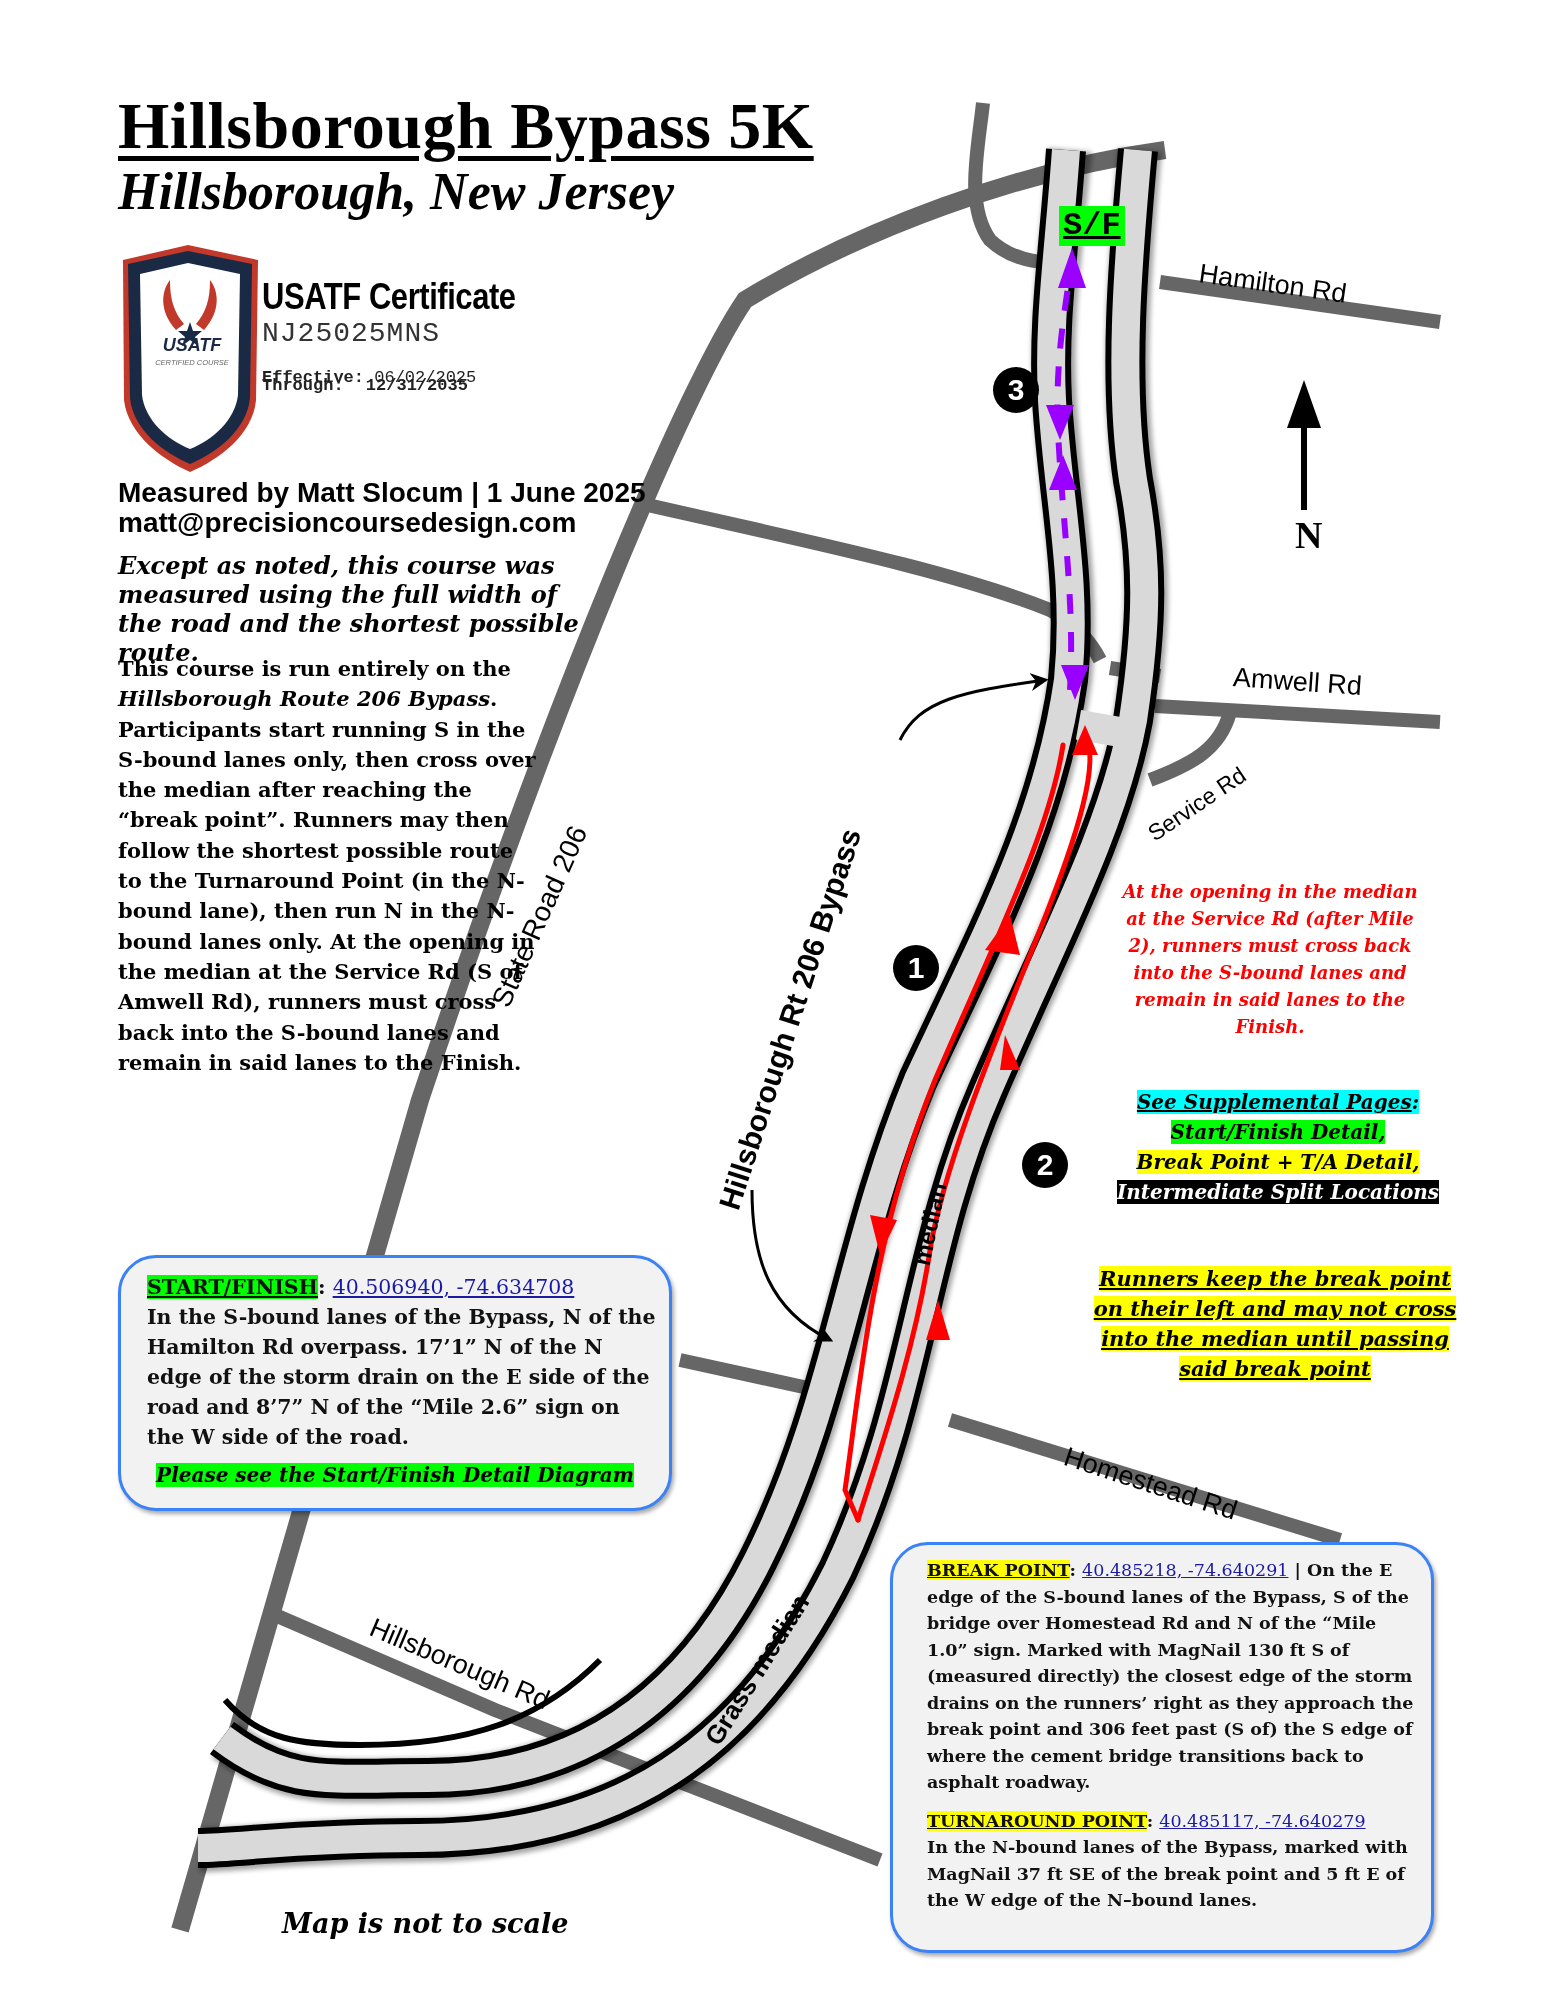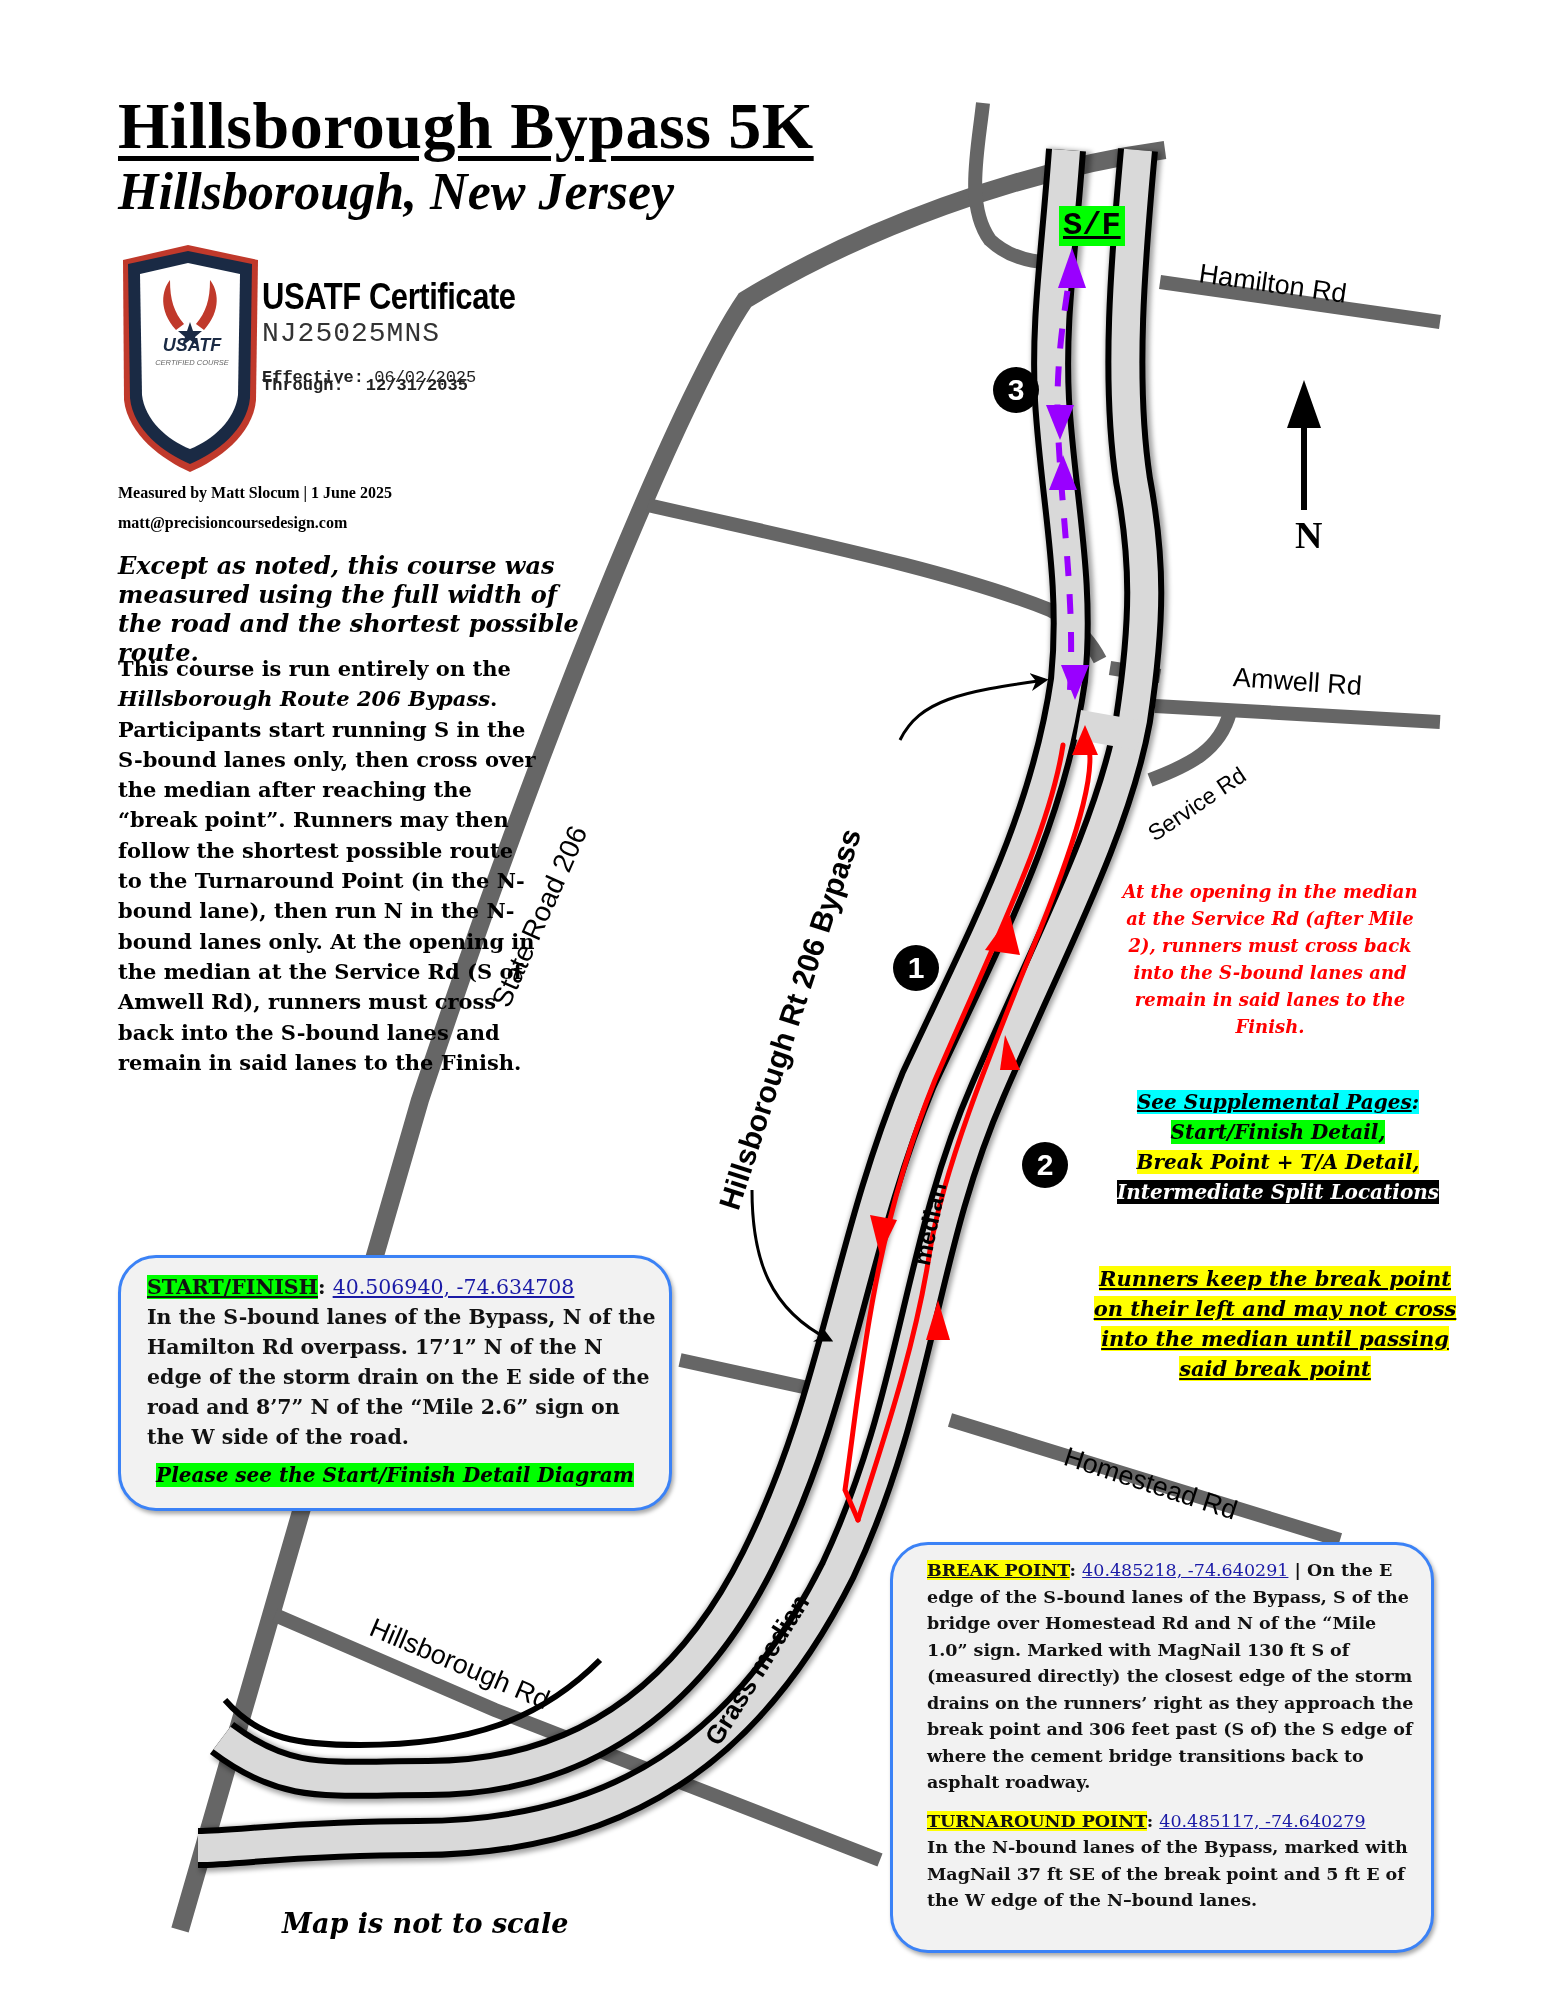--- a/index.html
+++ b/index.html
@@ -5,21 +5,21 @@
   html, body { margin: 0; padding: 0; background: #ffffff; }
   body { width: 1545px; height: 2000px; position: relative; overflow: hidden; font-family: "DejaVu Serif", serif; color: #000; }
   #map { position: absolute; left: 0; top: 0; width: 1545px; height: 2000px; }
   .abs { position: absolute; }
   .title { left: 118px; top: 88px; font-family: "Liberation Serif", serif; font-weight: bold; font-size: 66px; text-decoration: underline; text-decoration-thickness: 5px; text-underline-offset: 8px; letter-spacing: 0.5px; }
   .subtitle { left: 118px; top: 162px; font-family: "Liberation Serif", serif; font-weight: bold; font-style: italic; font-size: 52px; }
   .cert-title { left: 262px; top: 276px; font-family: "Liberation Sans", sans-serif; font-weight: bold; font-size: 36px; transform: scaleX(0.86); transform-origin: left top; letter-spacing: -0.5px; }
   .cert-num { left: 262px; top: 318px; font-family: "Liberation Mono", monospace; font-size: 28px; color: #333; letter-spacing: 1px; }
   .cert-row { font-family: "Liberation Mono", monospace; font-size: 17px; font-weight: bold; color: #222; }
   .cert-row .v { font-weight: normal; }
-  .measured { left: 118px; top: 478px; font-family: Liberation Serif, serif; font-weight: bold; font-size: 16px; line-height: 30px; }
+  .measured { left: 118px; top: 478px; font-family: Liberation Sans, sans-serif; font-weight: bold; font-size: 28px; line-height: 30px; }
   .note { left: 118px; top: 551px; font-family: "DejaVu Serif", serif; font-weight: bold; font-style: italic; font-size: 24px; line-height: 29px; width: 480px; }
   .desc { left: 118px; top: 654px; font-family: "DejaVu Serif", serif; font-weight: bold; font-size: 21px; line-height: 30.3px; width: 420px; }
   .desc i { font-style: italic; }
   .box { background: #f2f2f2; border: 3px solid #3b82f6; border-radius: 38px; box-shadow: 2px 3px 4px rgba(0,0,0,0.35); }
   .sf-box { left: 118px; top: 1255px; width: 548px; height: 250px; }
   .bp-box { left: 890px; top: 1542px; width: 538px; height: 405px; }
   .boxtext { font-family: "DejaVu Serif", serif; font-weight: bold; color: #111; }
   .sf-text { position: absolute; left: 26px; top: 14px; font-size: 20.5px; line-height: 30px; width: 510px; }
   .bp-text { position: absolute; left: 34px; top: 12px; font-size: 17.5px; line-height: 26.5px; width: 490px; }
   .hl-green { background: #00ff00; }

